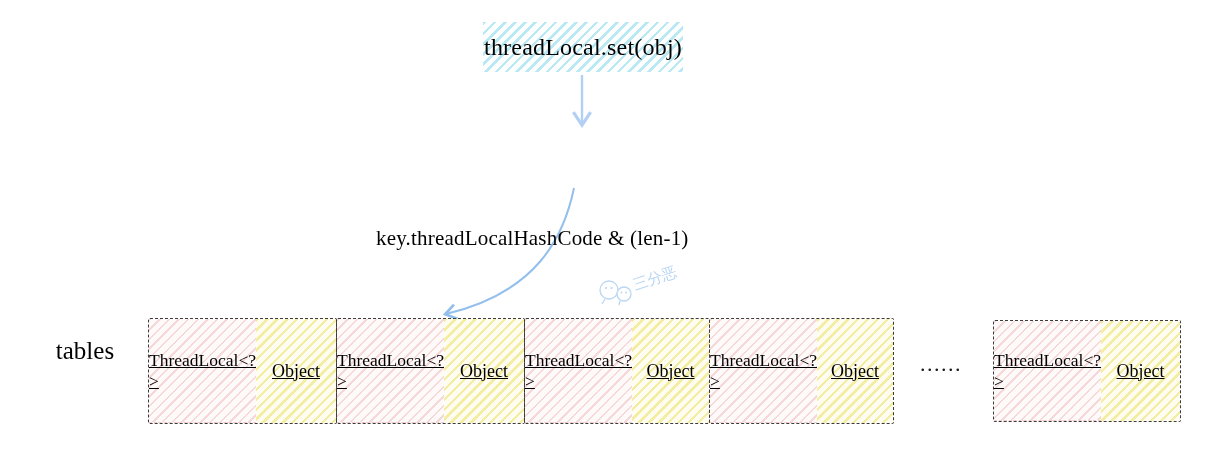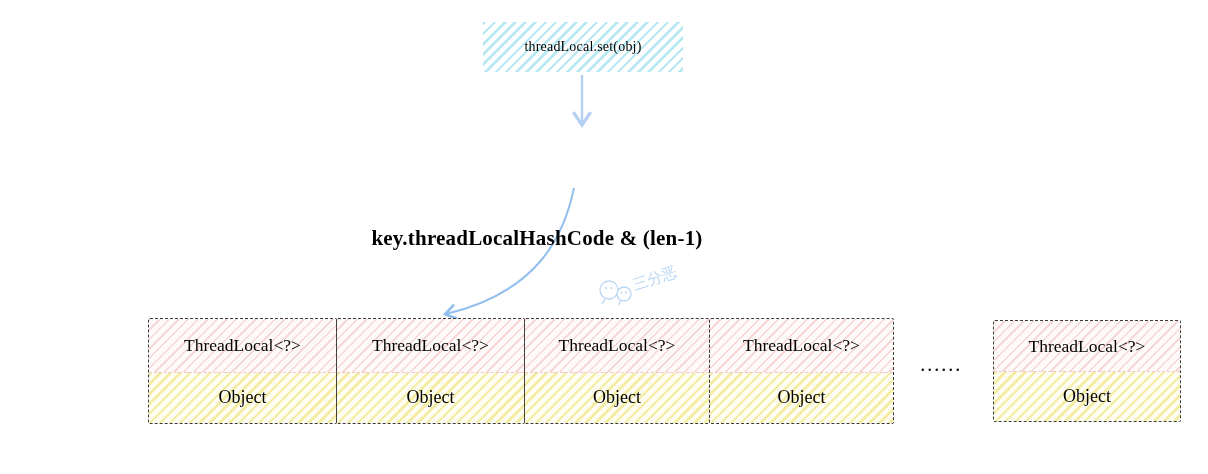--- a/index.html
+++ b/index.html
@@ -4,47 +4,47 @@
 <style>
   html,body { margin:0; padding:0; background:#ffffff; }
   .stage {
     position:relative; width:1208px; height:474px; background:#ffffff;
     font-family:"Liberation Serif", serif; color:#000; overflow:hidden;
   }
   .overlay { position:absolute; left:0; top:0; width:1208px; height:474px; pointer-events:none; }
 
   .flow-box {
     position:absolute; display:flex; align-items:center; justify-content:center;
-    font-size:14px; color:#000; letter-spacing:0.2px;
+    font-size:24px; color:#000; letter-spacing:0.2px;
   }
   .flow-box.step1 {
     left:483px; top:22px; width:200px; height:50px;
     background:repeating-linear-gradient(135deg, #b9eaf3 0 2.6px, #ffffff 2.6px 7.2px);
   }
   .flow-box.step2 {
     left:485px; top:133px; width:198px; height:52px;
     background:
       repeating-linear-gradient(135deg, #4fd8d0 0 2.4px, rgba(255,255,255,0) 2.4px 6.8px),
       repeating-linear-gradient(135deg, #a9ece7 0 3.4px, #f2fffe 3.4px 7.8px);
   }
 
   .hash-label {
-    position:absolute; left:366px; top:226px; width:342px;
-    text-align:center; font-size:21px; font-weight:bold; letter-spacing:0.2px;
+    position:absolute; left:376px; top:226px; width:342px;
+    font-size:21px; font-weight:normal; letter-spacing:0.2px;
   }
 
   .entry-label {
     position:absolute; left:18px; top:335px; width:134px;
     text-align:center; font-size:25px; line-height:1.3;
   }
 
   .cell {
     position:absolute; top:318px; height:106px; box-sizing:border-box;
     border:1.6px dashed #3c3c3c; border-radius:2px;
-    display:flex; flex-direction:column;
+    display:flex; flex-direction:row;text-decoration:underline;
   }
   .cell-key {
     flex:1.04; display:flex; align-items:center; justify-content:center;
     font-size:17.5px;
     background:repeating-linear-gradient(135deg, #f7d8d8 0 1.7px, #fffafa 1.7px 6.8px);
     border-bottom:1px dashed #f0caca;
   }
   .cell-value {
     flex:1; display:flex; align-items:center; justify-content:center;
     font-size:18px;
@@ -94,20 +94,21 @@
   </svg>
 
   <div class="flow-box step1">
     <span>threadLocal.set(obj)</span>
   </div>
 
 
   <div class="hash-label">key.threadLocalHashCode &amp; (len-1)</div>
 
   <div class="entry-label">
+    <div>tables</div>
   </div>
 
   <div class="cell c1">
     <div class="cell-key">ThreadLocal&lt;?&gt;</div>
     <div class="cell-value">Object</div>
   </div>
   <div class="cell c2">
     <div class="cell-key">ThreadLocal&lt;?&gt;</div>
     <div class="cell-value">Object</div>
   </div>

